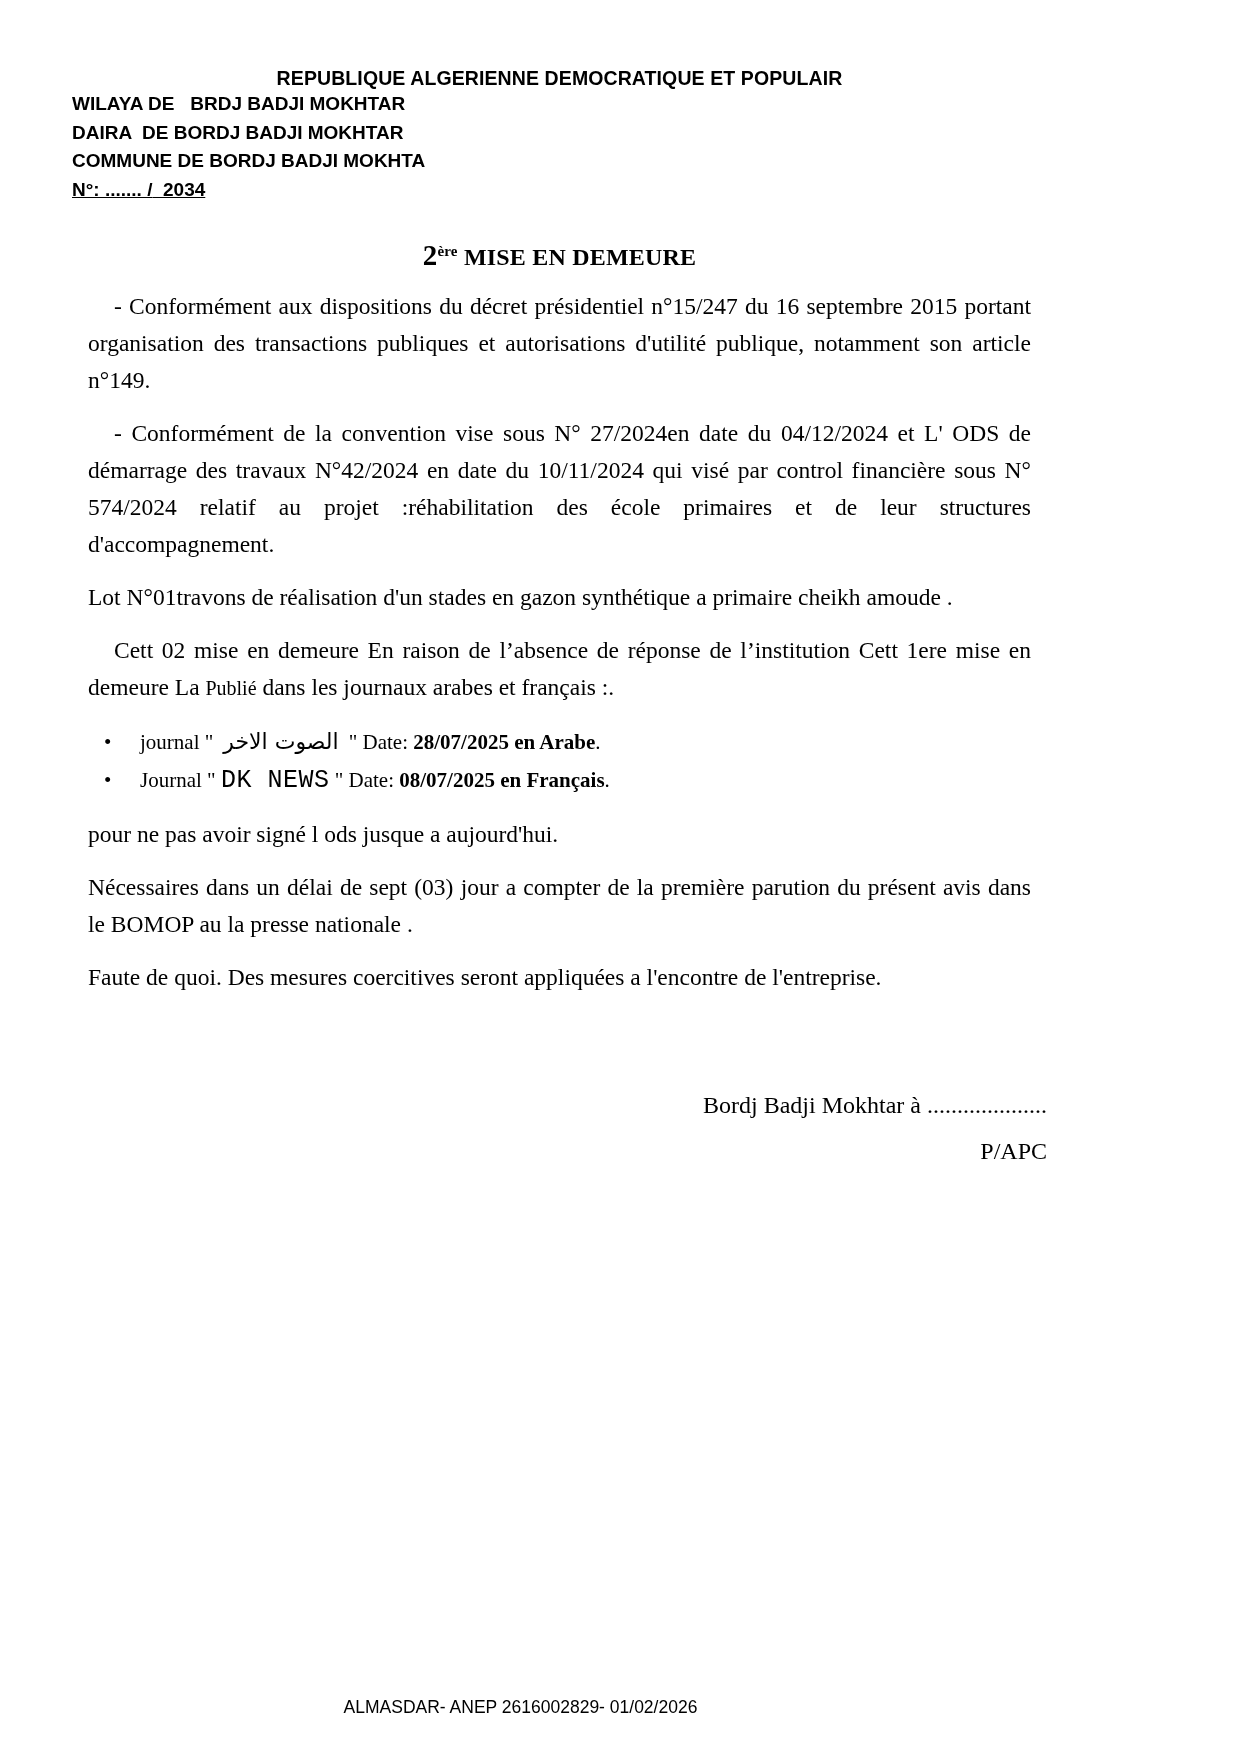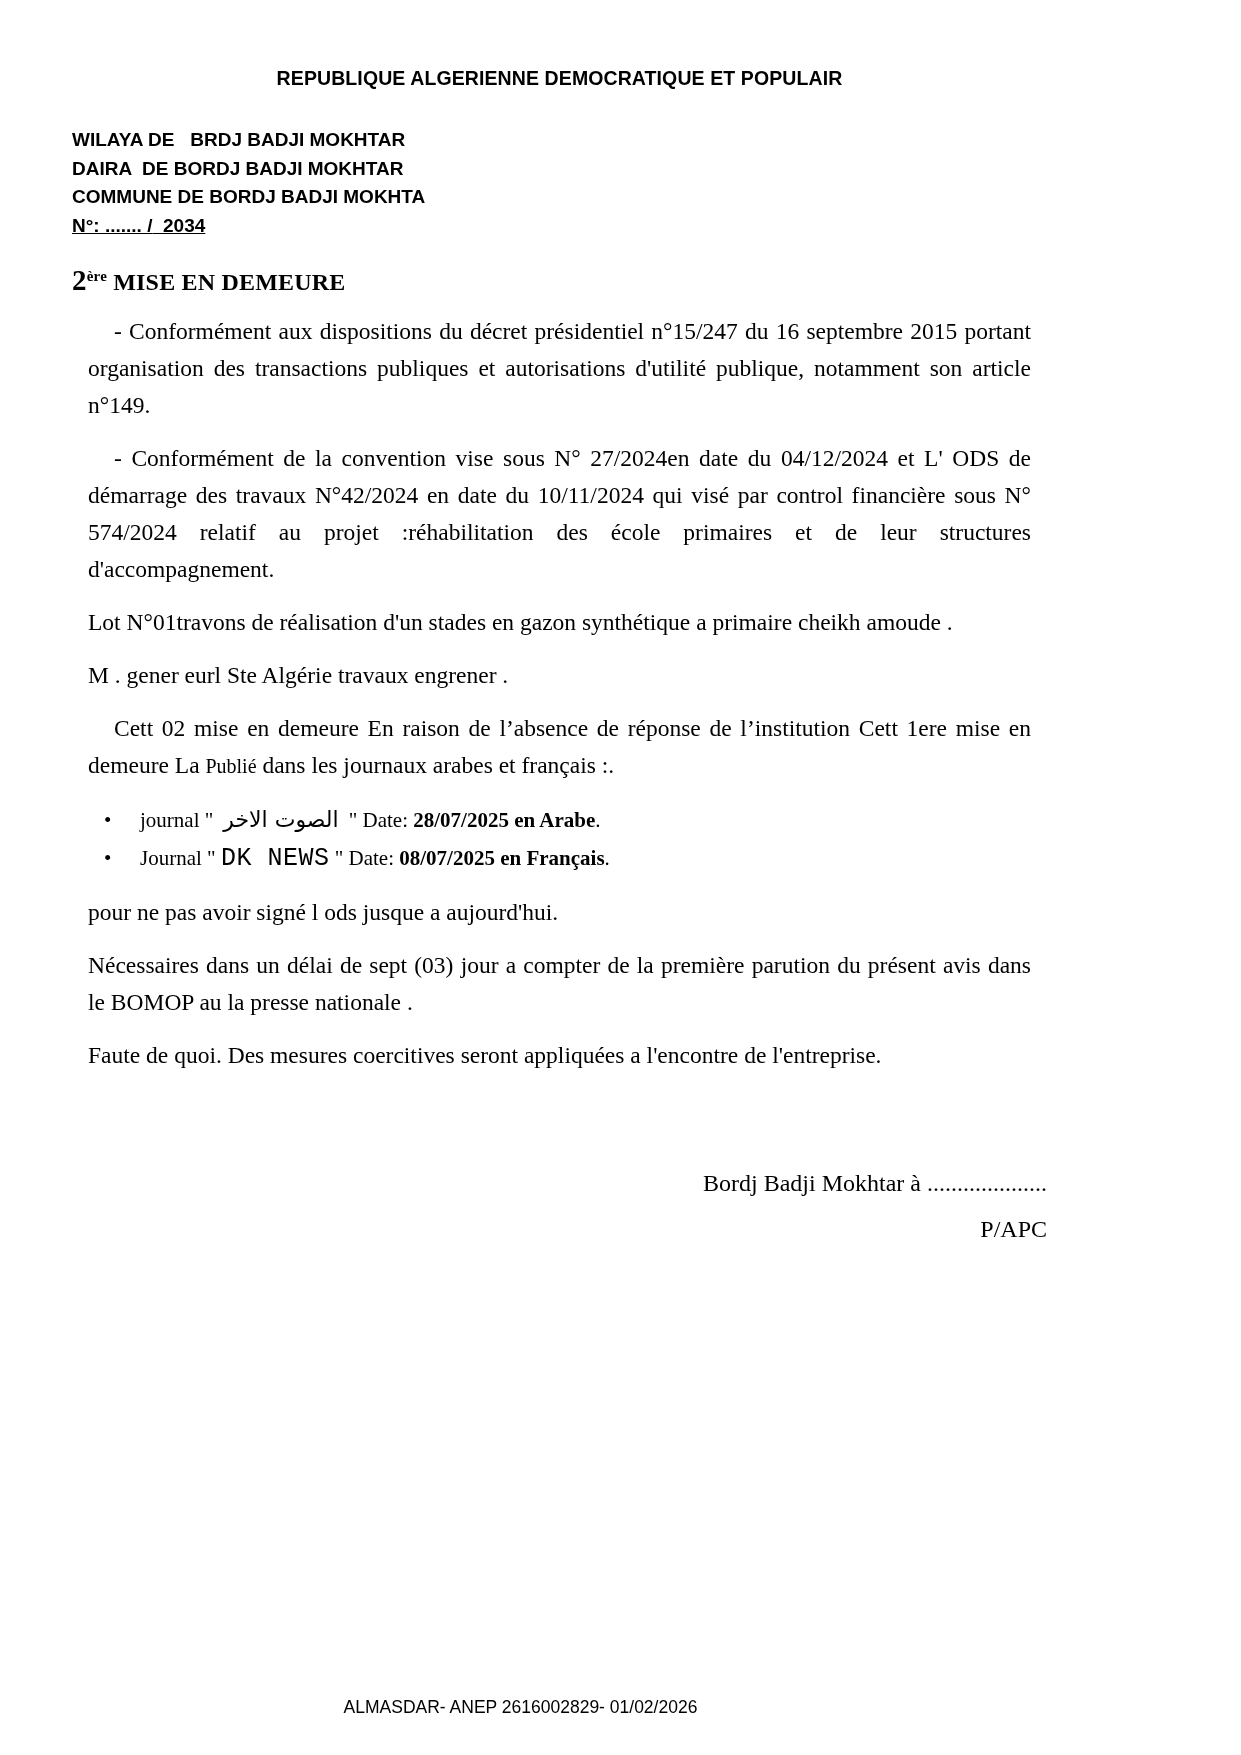--- a/index.html
+++ b/index.html
@@ -35,42 +35,41 @@
     text-align: center;
     font-family: "Liberation Sans", "DejaVu Sans", sans-serif;
     font-weight: bold;
     font-size: 19.5px;
     letter-spacing: 0.1px;
     margin-top: 67px;
     margin-bottom: 0;
     width: 975px;
   }
   .admin-block {
-    margin-top: 36px;
     font-family: "Liberation Sans", "DejaVu Sans", sans-serif;
     font-weight: bold;
     font-size: 19px;
     line-height: 28.5px;
   }
   .admin-line { white-space: pre; }
   .ref-line {
     font-family: "Liberation Sans", "DejaVu Sans", sans-serif;
     font-weight: bold;
     font-size: 19px;
     line-height: 28.5px;
     white-space: pre;
   }
   .ref-line .u { text-decoration: underline; }
 
   
   .mise-title {
-    text-align: left;
+    text-align: center;
     font-weight: bold;
     font-size: 24px;
-    margin-top: 24px;
+    margin-top: 35px;
     width: 975px;
     letter-spacing: 0.2px;
   }
   .mise-title .big { font-size: 29px; }
   .mise-title sup {
     font-size: 15px;
     vertical-align: super;
     font-weight: bold;
   }
 
@@ -167,21 +166,20 @@
     </div>
 
     <div class="mise-title"><span class="big">2</span><sup>ère</sup> <span>MISE EN DEMEURE</span></div>
 
     <p class="body indent sp-before-1">- Conformément aux dispositions du décret présidentiel n°15/247 du 16 septembre 2015 portant organisation des transactions publiques et autorisations d'utilité publique, notamment son article n°149.</p>
 
     <p class="body indent sp-before-2">- Conformément de la convention vise sous   N° 27/2024en date du 04/12/2024 et L' ODS de démarrage des travaux N°42/2024 en date du 10/11/2024 qui visé par control financière sous   N° 574/2024     relatif au   projet :réhabilitation des école primaires et de leur structures d'accompagnement.</p>
 
     <p class="body sp-before-2">Lot N°01travons de réalisation d'un stades en gazon synthétique a primaire cheikh amoude .</p>
 
-    <p class="body sp-before-3">M . gener eurl Ste Algérie travaux engrener .</p>
 
     <p class="body indent sp-before-3"><span>Cett 02 mise en demeure  En raison de l’absence de réponse de l’institution  Cett 1ere mise en demeure La </span><span class="smallcaps">Publié</span><span> dans les journaux arabes et français :.</span></p>
 
     <ul class="journals">
       <li>
         <span class="dot">•</span><span>journal "</span><span class="arabic">الصوت الاخر</span><span>"</span> <span>Date:</span> <span class="bold">28/07/2025 en Arabe</span><span>.</span>
       </li>
       <li>
         <span class="dot">•</span><span>Journal "</span> <span class="dknews">DK NEWS</span> <span>"</span> <span>Date:</span> <span class="bold">08/07/2025 en Français</span><span>.</span>
       </li>

